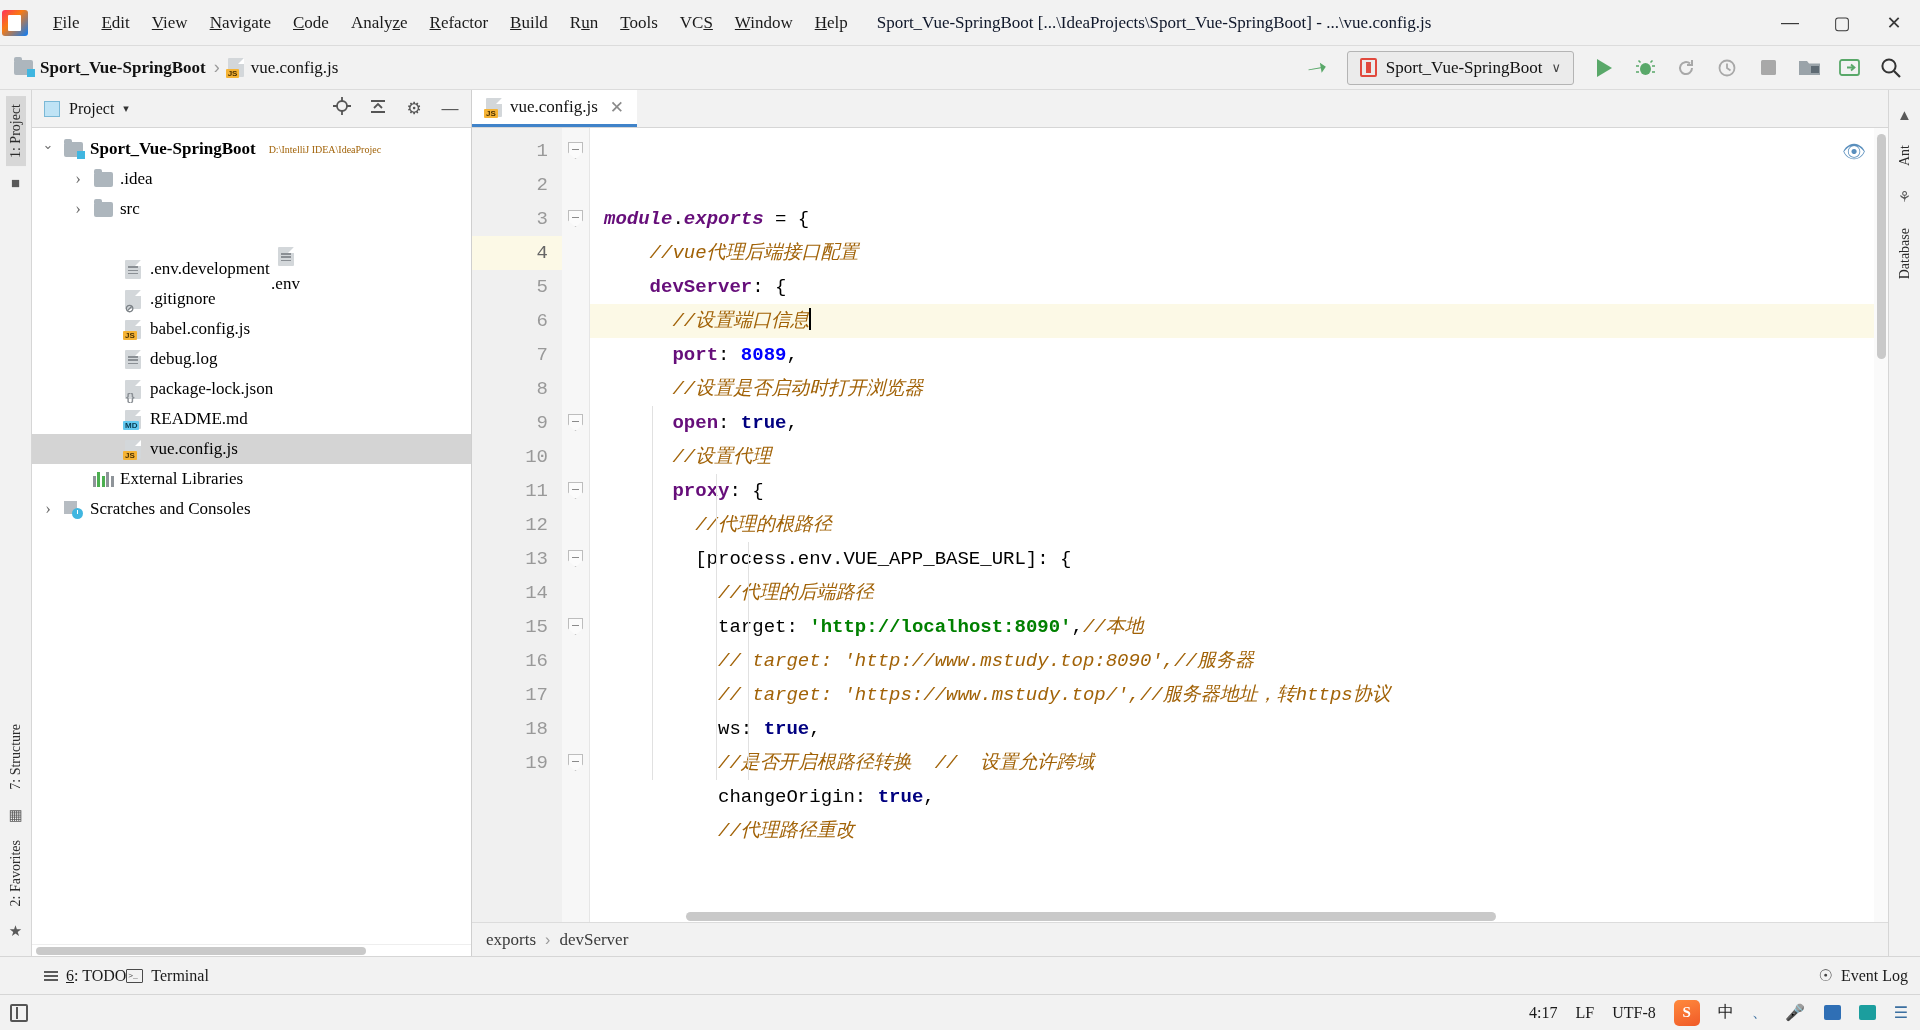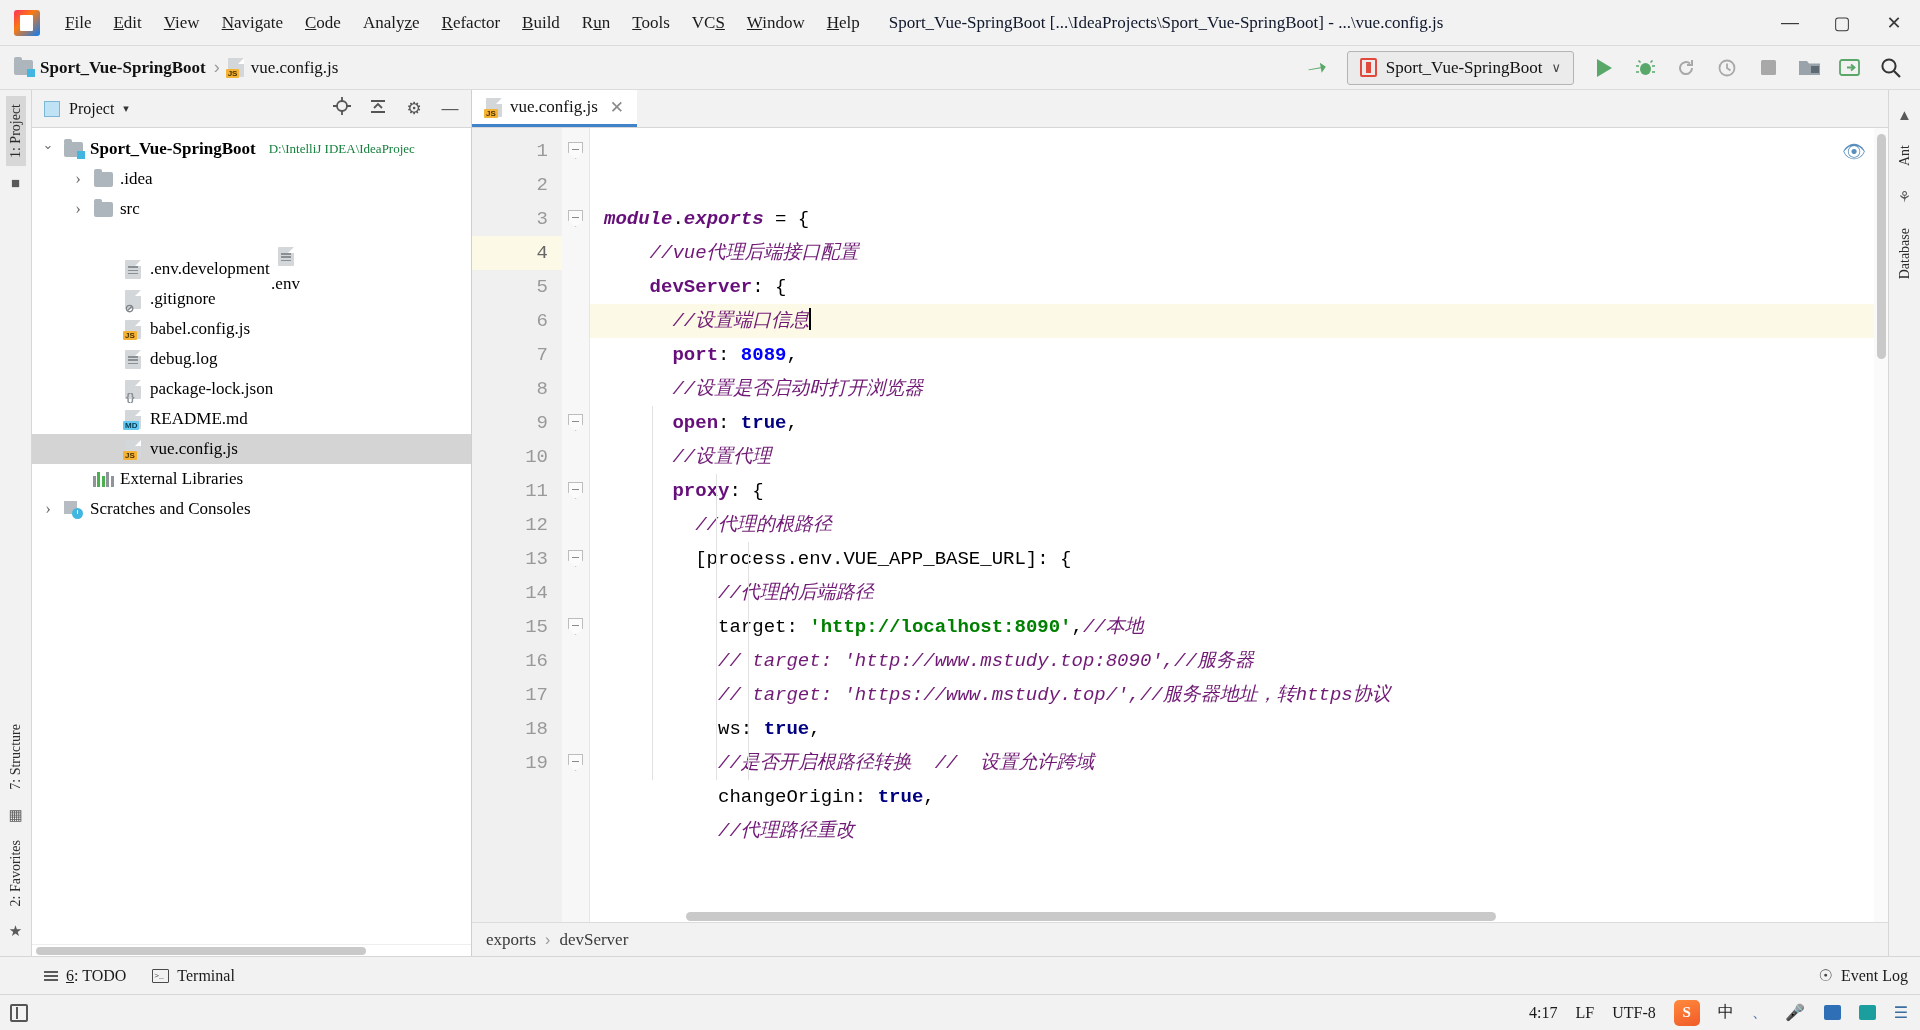--- a/index.html
+++ b/index.html
@@ -9,21 +9,21 @@
     background: #f2f2f2;
     overflow: hidden;
     -webkit-font-smoothing: antialiased;
   }
   .app { position: relative; width: 1920px; height: 1030px; display: flex; flex-direction: column; background:#f2f2f2; }
 
   
   .titlebar {
     height: 46px; display: flex; align-items: center;
     background: #f2f2f2; border-bottom: 1px solid #dcdcdc;
-    flex: 0 0 46px; padding-left: 14px;
+    flex: 0 0 46px; padding-left: 2px;
   }
   .idea-logo {
     width: 26px; height: 26px; margin-right: 14px; position: relative; flex:0 0 26px;
     background: linear-gradient(135deg,#fe315d 0%,#f97a12 40%,#087cfa 100%);
     border-radius: 3px;
   }
   .idea-logo::after {
     content: ""; position: absolute; left: 6px; top: 5px; width: 13px; height: 16px;
     background: #fff; border-radius: 1px;
   }
@@ -143,21 +143,21 @@
   .pp-tool { font-size: 17px; cursor:default; width:22px; text-align:center; }
   .tree { flex:1 1 auto; overflow:hidden; padding-top: 6px; position:relative; }
   .row {
     display:flex; align-items:center; height: 30px; padding-left: 8px; gap:7px; cursor:default;
     font: 17px "Liberation Serif", serif; color:#000; white-space: nowrap;
   }
   .row.selected { background:#d4d4d4; }
   .twisty { width:16px; text-align:center; color:#6e6e6e; font-size: 13px; flex:0 0 16px; }
   .twisty.open::before { content:"⌄"; position:relative; top:-4px; }
   .twisty.closed::before { content:"›"; font-size:17px; }
-  .row .path-hint { color:#15803d; font-size: 13px; margin-left: 6px; overflow:hidden; }
+  .row .path-hint { color:#a16207; font-size: 10px; margin-left: 6px; overflow:hidden; }
   .row .nm { font-weight: normal; }
   .row.root .nm { font-weight: bold; }
   .ico-wrap { width: 20px; display:flex; justify-content:center; flex:0 0 20px; }
   .ico-ext { display:flex; gap:1.5px; align-items:flex-end; height:15px; }
   .ico-ext i { width:3px; display:block; }
   .ico-scratch { position:relative; width:18px;height:16px; }
   .ico-scratch .sq { position:absolute; left:0; top:0; width:13px;height:13px; background:#b6bcc2; }
   .ico-scratch .clk { position:absolute; right:-1px; bottom:-2px; width:11px;height:11px; border-radius:50%; background:#40b6e0; }
   .ico-scratch .clk::after{content:"";position:absolute;left:5px;top:2px;width:1px;height:4px;background:#fff;}
   .pp-hscroll { height: 12px; background:#fff; position:relative; border-top:1px solid #eee; }
@@ -193,21 +193,21 @@
     flex:1 1 auto; position:relative; padding-top:6px; overflow:hidden;
     font: 19px/34px "Liberation Mono", monospace; color:#000; white-space:pre;
   }
   .cline { height:34px; padding-left: 14px; position:relative; }
   .cline.cur { background:#fcf9e6; }
   .kw   { color:#000080; font-weight:bold; }
   .mod  { color:#660e7a; font-weight:bold; font-style:italic; }
   .prop { color:#660e7a; font-weight:bold; }
   .num  { color:#0000ff; font-weight:bold; }
   .str  { color:#008000; font-weight:bold; }
-  .cmt  { color:#701a75; font-style:italic; }
+  .cmt  { color:#a16207; font-style:italic; }
   .punc { color:#000; }
   .caret { display:inline-block; width:2px; height:22px; background:#000; vertical-align:-4px; }
   .code-hscroll { position:absolute; left:0; right:0; bottom:0; height:12px; }
   .code-hscroll .thumb { position:absolute; left:96px; top:2px; height:9px; width:810px; background:#c9c9c9; border-radius:5px;}
   .vscroll { position:absolute; right:0; top:0; width:14px; bottom:0; background:#fafafa; }
   .vscroll .thumb { position:absolute; right:2px; top:6px; width:9px; height:225px; background:#c9c9c9; border-radius:5px;}
   .eye { position:absolute; right: 22px; top: 8px; color:#5a8fbd; font-size: 19px; }
 
   
   .rrail {
@@ -220,21 +220,21 @@
   .bcbar {
     height: 34px; flex:0 0 34px; background:#f2f2f2; border-top:1px solid #dcdcdc;
     display:flex; align-items:center; padding-left: 14px; gap: 9px;
   }
   .bc { font: 17px "Liberation Serif", serif; color:#3a3a3a; cursor:default; }
   .bc-sep { color:#9a9a9a; font-size:16px; }
 
   
   .twbar {
     height: 38px; flex:0 0 38px; background:#f2f2f2; border-top:1px solid #d6d6d6;
-    display:flex; align-items:center; padding-left: 44px; gap: 26px;
+    display:flex; align-items:center; padding-left: 44px; 
   }
   .tw-item { display:flex; align-items:center; gap:8px; font:16px "Liberation Serif", serif; color:#1a1a1a; cursor:default; }
   .tw-item u { text-decoration: underline; }
   .tw-right { margin-left:auto; display:flex; align-items:center; gap:8px; padding-right: 12px; }
   .ico-todo { display:flex; flex-direction:column; gap:2px; }
   .ico-todo i { display:block; width:14px; height:2px; background:#5a5a5a; }
   .ico-term {
     width:17px;height:14px;border:1.5px solid #4a4a4a; position:relative; border-radius:1px;
     font:9px "Liberation Mono",monospace; color:#4a4a4a;
   }

